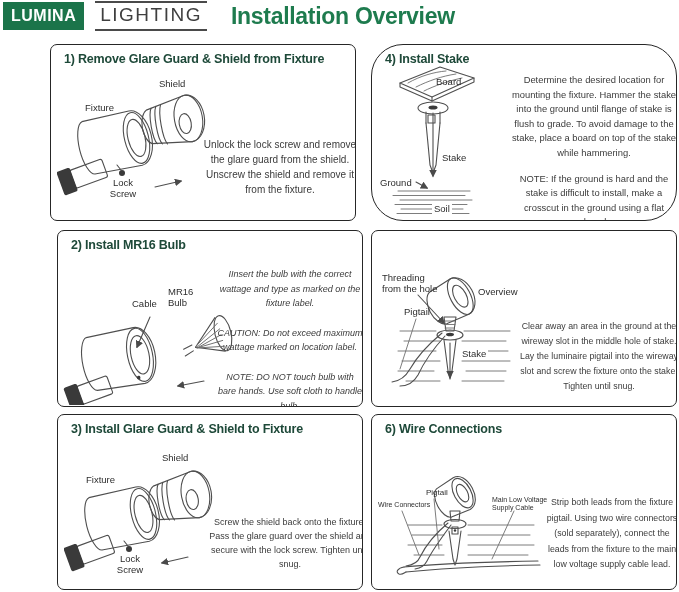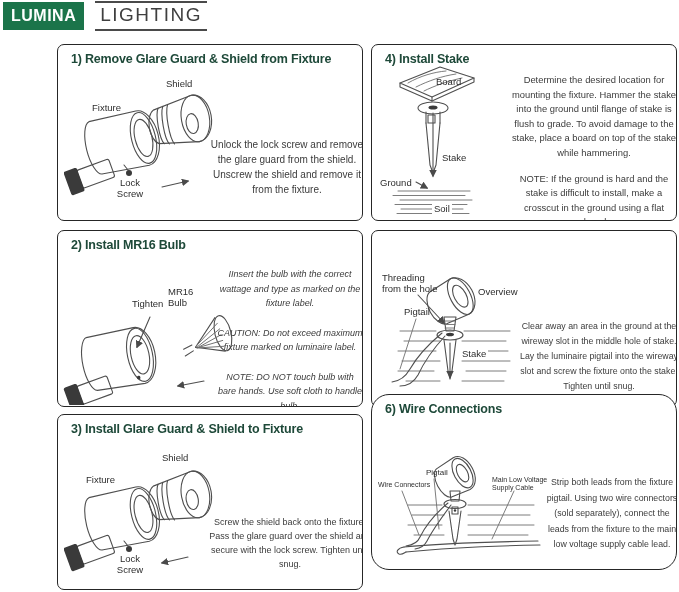--- a/index.html
+++ b/index.html
@@ -11,23 +11,23 @@
   .logo-box{display:inline-block;background:#1b744a;color:#ffffff;font-weight:bold;
             font-size:16px;letter-spacing:0.5px;padding:5px 8px 5px 8px;}
   .logo-sub{display:inline-block;margin-left:11px;color:#3f3f3f;font-size:19px;font-weight:400;
             letter-spacing:1.5px;border-top:2px solid #4a4a4a;border-bottom:2px solid #4a4a4a;
             padding:1px 5px 3px 5px;}
   .doc-title{position:absolute;left:231px;top:3px;margin:0;font-size:23px;font-weight:bold;
              color:#1e7b4e;letter-spacing:-0.3px;white-space:nowrap;}
   
   .panel{position:absolute;width:306px;height:177px;background:#ffffff;border:1.6px solid #262626;
          border-radius:7px;box-sizing:border-box;overflow:hidden;}
-  #p-s1{left:57px;top:44px;}   #p-s4{left:371px;top:44px;}
+  #p-s1{left:50px;top:44px;}   #p-s4{left:371px;top:44px;border-radius:32px;}
   #p-s2{left:57px;top:230px;}  #p-s5{left:371px;top:230px;}
-  #p-s3{left:57px;top:414px;height:176px;} #p-s6{left:371px;top:394px;height:176px;border-radius:18px;}
+  #p-s3{left:57px;top:414px;height:176px;} #p-s6{left:371px;top:414px;height:176px;}
   .panel-title{position:absolute;left:13px;top:7px;margin:0;font-size:12.5px;font-weight:bold;
                color:#1e4939;letter-spacing:-0.2px;white-space:nowrap;}
   
   .figure{position:absolute;}
   .figure svg{position:absolute;left:0;top:0;}
   .figure svg *{stroke:#4f4f4f;stroke-width:1.1;fill:none;stroke-linecap:round;stroke-linejoin:round;}
   .figure svg .fill{fill:#3a3a3a !important;stroke:none !important;}
   .figure svg .thin{stroke:#6e6e6e;stroke-width:0.9;}
   .fig-a{left:6px;top:30px;width:212px;height:142px;}
   #p-s3 .fig-a{top:36px;}
@@ -63,20 +63,21 @@
         <path d="M0,0 L10,5 L0,10 Z" style="fill:#4a4a4a;stroke:none"></path>
       </marker>
     </defs>
   </svg>
 
   <div class="hdr">
     <div class="logo">
       <span class="logo-box">LUMINA</span>
       <span class="logo-sub">LIGHTING</span>
     </div>
+    <h1 class="doc-title">Installation Overview</h1>
   </div>
 
   <section class="panel" id="p-s1">
     <h2 class="panel-title">1) Remove Glare Guard &amp; Shield from Fixture</h2>
     <div class="figure fig-a">
       <svg width="212" height="142" viewBox="0 0 212 142">
         <g transform="rotate(-14 55 68)">
           <path d="M31,40 C26,41 22,53 22,67 C22,81 26,93 31,94 L79,97 C88,97 95,84 95,69 C95,54 88,41 79,41 Z"></path>
           <ellipse cx="80" cy="69" rx="12" ry="26"></ellipse>
           <ellipse cx="80" cy="69" rx="8.5" ry="19"></ellipse>
@@ -158,26 +159,26 @@
           <path d="M133,55 L159,38" class="thin"></path>
           <path d="M134,56 L160,44" class="thin"></path>
           <path d="M134,57 L160,50" class="thin"></path>
           <path d="M134,57 L160,56" class="thin"></path>
           <path d="M133,57 L160,62" class="thin"></path>
           <path d="M129,53 L120,55"></path>
           <path d="M129,59 L120,62"></path>
         </g>
         <line x1="142" y1="94" x2="116" y2="99" marker-end="url(#ah)"></line>
       </svg>
-      <span class="lbl" style="left:70px;top:12px">Tighten</span>
+      <span class="lbl" style="left:70px;top:12px">Cable</span>
       <span class="lbl" style="left:106px;top:0;width:36px">MR16 Bulb</span>
     </div>
     <div class="text t2">
       <p>IInsert the bulb with the correct wattage and type as marked on the fixture label.</p>
-      <p>CAUTION: Do not exceed maximum fixture marked on luminaire label.</p>
+      <p>CAUTION: Do not exceed maximum wattage marked on location label.</p>
       <p>NOTE: DO NOT touch bulb with bare hands. Use soft cloth to handle bulb.</p>
     </div>
   </section>
 
   <section class="panel" id="p-s5">
     <div class="figure fig-d">
       <svg width="162" height="134" viewBox="0 0 162 134">
         <g transform="rotate(-28 78 30)">
           <path d="M58,16 C53,17 49,25 49,34 C49,43 53,51 58,52 L82,54 C90,54 96,45 96,34 C96,23 90,14 82,14 Z"></path>
           <ellipse cx="83" cy="34" rx="10" ry="20"></ellipse>

